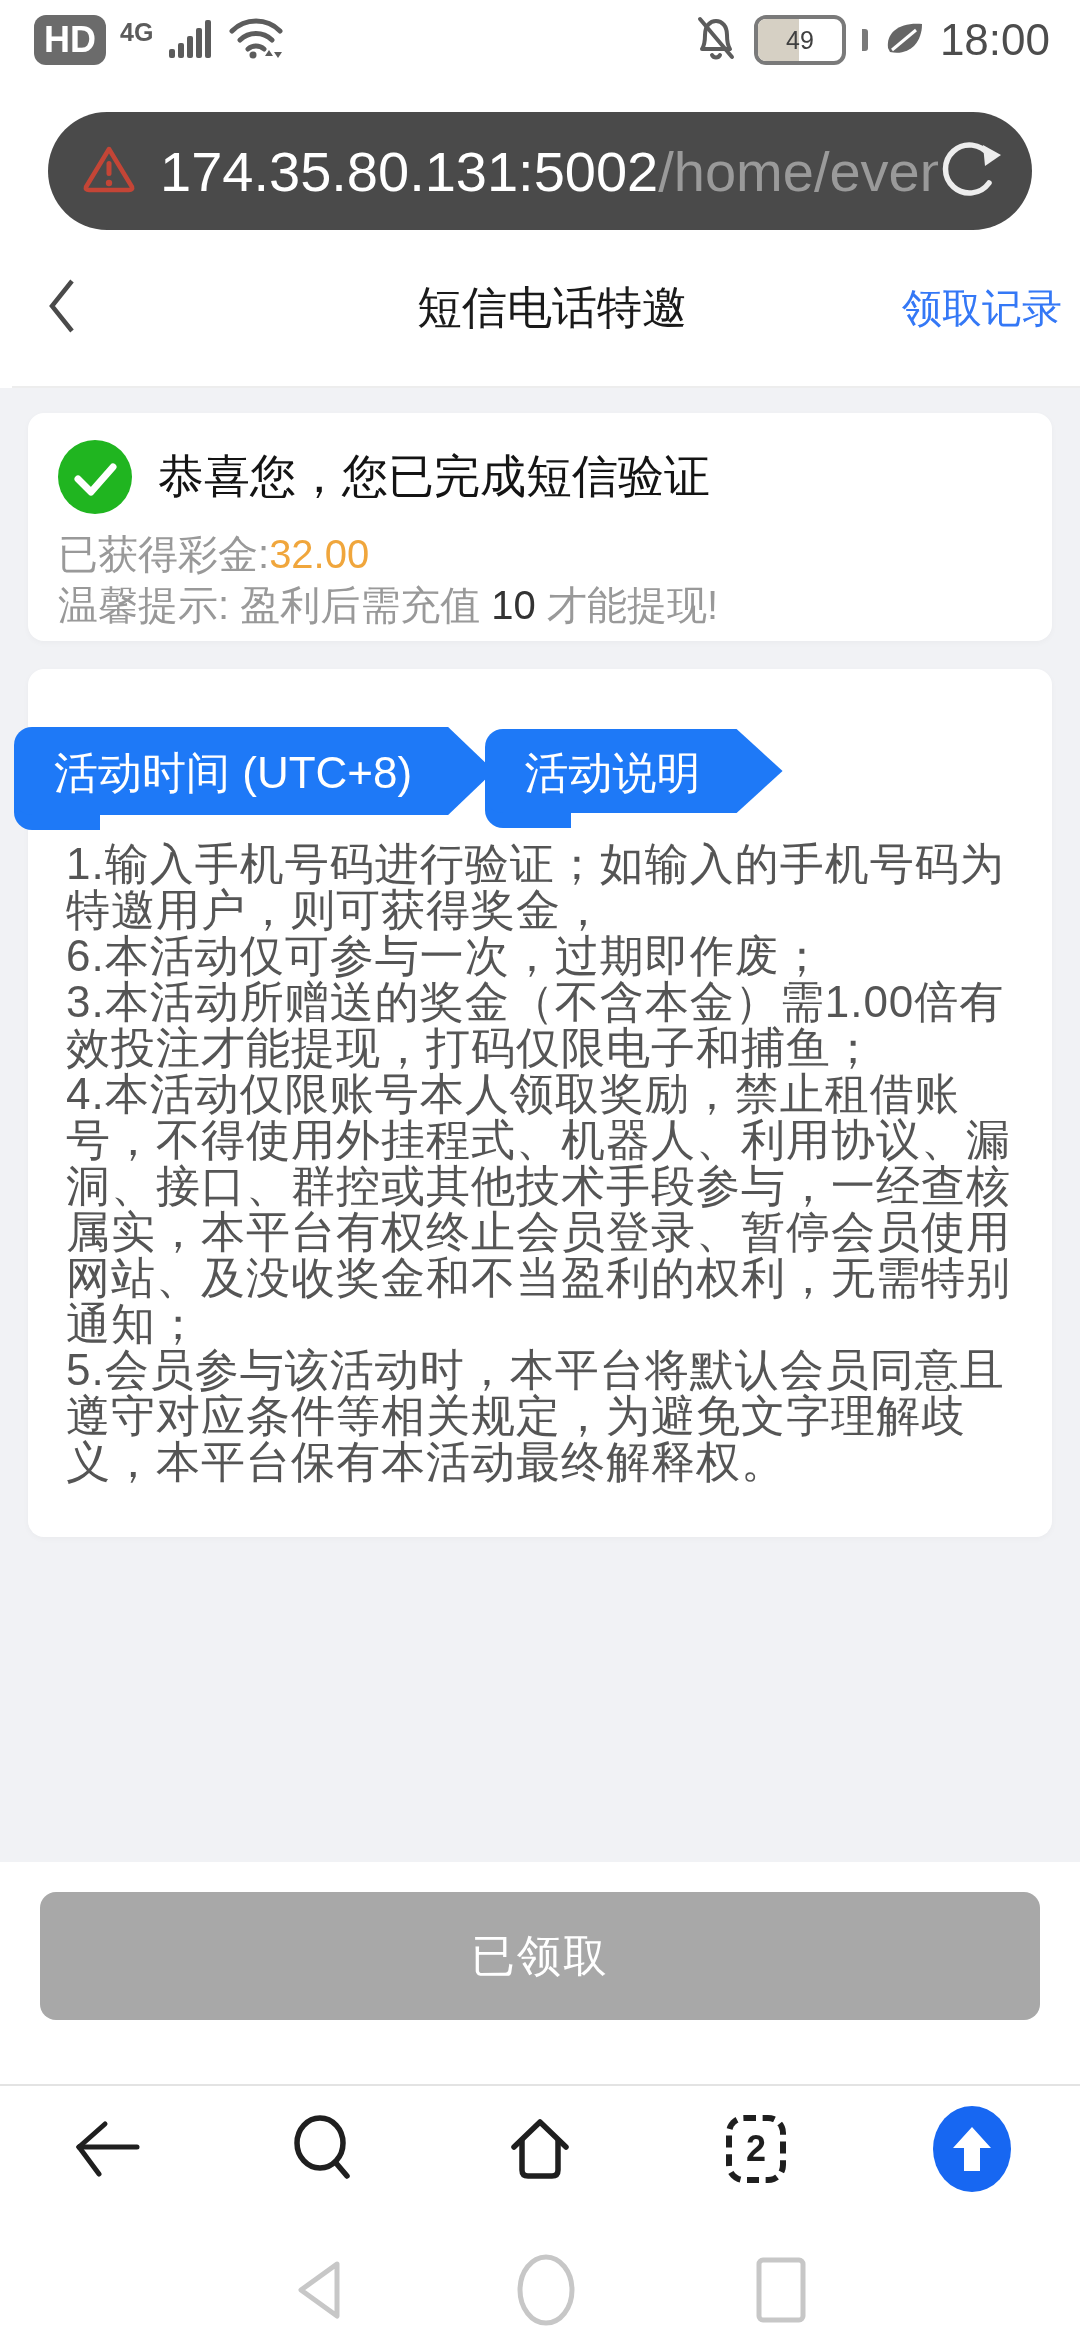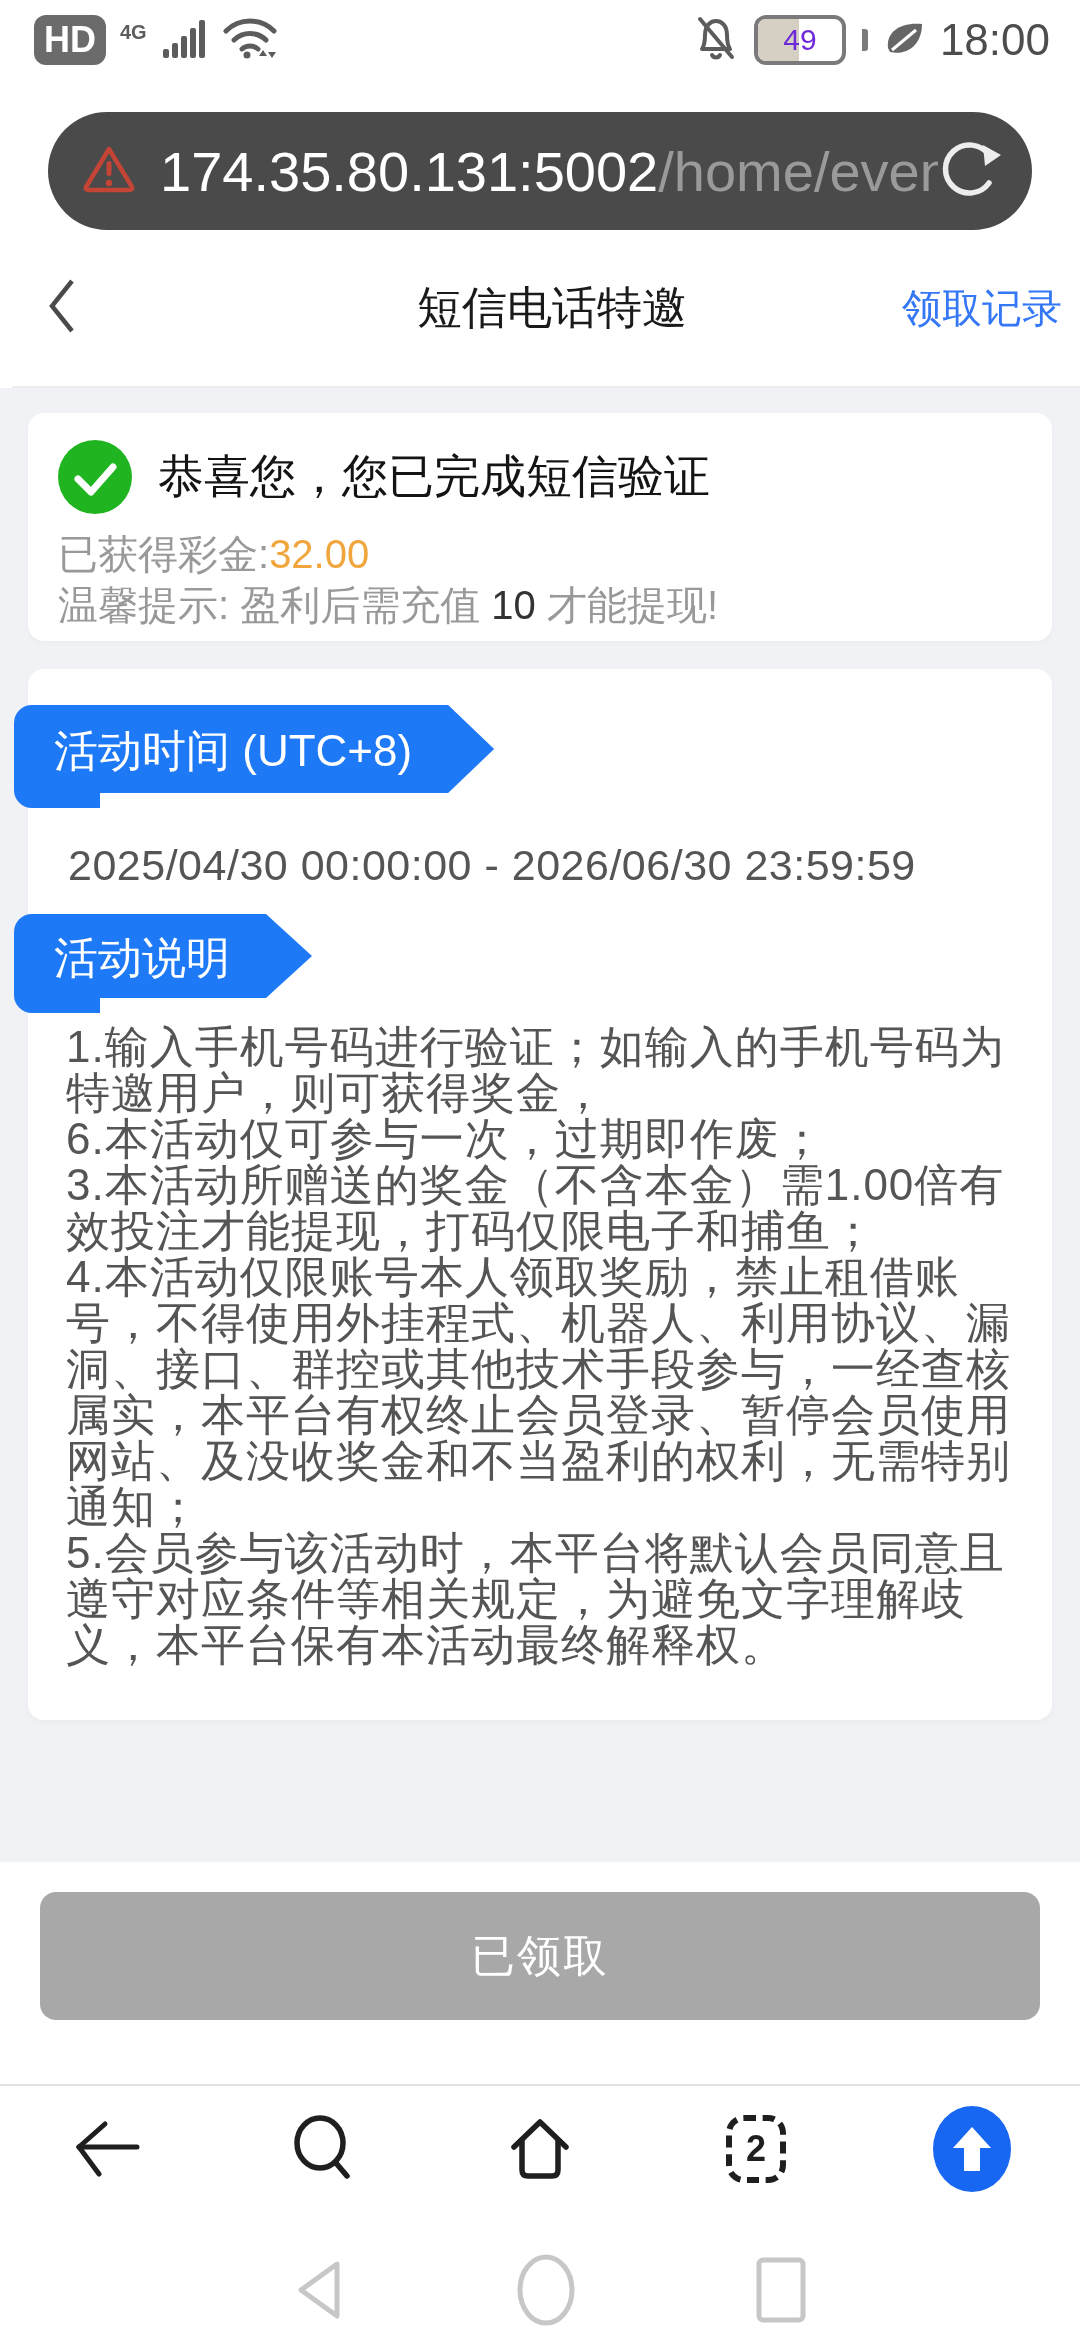--- a/index.html
+++ b/index.html
@@ -3,25 +3,25 @@
 <meta charset="utf-8">
 <style>
   html,body{margin:0;padding:0;background:#fff;}
   .screen{position:relative;width:1080px;height:2340px;background:#ffffff;overflow:hidden;
           font-family:"Liberation Sans","DejaVu Sans",sans-serif;-webkit-font-smoothing:antialiased;}
 
   
   .status-bar{position:absolute;top:0;left:0;width:100%;height:72px;display:flex;justify-content:space-between;align-items:center;padding:8px 30px 0 34px;box-sizing:border-box;}
   .sb-left,.sb-right{display:flex;align-items:center;gap:14px;}
   .hd-badge{background:#6b6b6b;color:#fff;font-size:36px;font-weight:bold;border-radius:12px;padding:7px 10px;line-height:1;}
-  .net-label{font-size:20px;font-weight:bold;color:#5c5c5c;transform:translateY(-8px);}
+  .net-label{font-size:25px;font-weight:bold;color:#5c5c5c;transform:translateY(-8px);}
   .sb-time{font-size:44px;color:#4d4d4d;letter-spacing:0;}
   .battery{position:relative;width:92px;height:50px;border:4px solid #7a7a7a;border-radius:12px;box-sizing:border-box;display:flex;align-items:center;justify-content:center;background:#fff;overflow:hidden;}
   .battery-fill{position:absolute;left:0;top:0;bottom:0;width:49%;background:#d6d0c4;}
-  .battery-num{position:relative;font-size:30px;color:#6d28d9;z-index:1;}
+  .battery-num{position:relative;font-size:25px;color:#404040;z-index:1;}
   .battery-nub{width:6px;height:22px;background:#7a7a7a;border-radius:0 3px 3px 0;margin-left:2px;}
 
   
   .url-bar{position:absolute;top:112px;left:48px;width:984px;height:118px;background:#4a4a4a;border-radius:59px;display:flex;align-items:center;padding:0 28px 0 34px;box-sizing:border-box;}
   .url-text{flex:1;font-size:56px;color:#ffffff;white-space:nowrap;overflow:hidden;margin-left:24px;}
   .url-path{color:#9a9a9a;}
 
   
   .page-header{position:absolute;top:230px;left:12px;width:100%;height:158px;background:#fff;border-bottom:2px solid #ededed;box-sizing:border-box;padding-left:28px;}
   .back-chevron{position:absolute;left:34px;top:50%;transform:translateY(-50%);}
@@ -163,21 +163,20 @@
       <div class="tip-line"><span>温馨提示: 盈利后需充值 </span><span class="tip-amount">10</span><span> 才能提现!</span></div>
     </div>
 
     <div class="card event-card">
       <div class="ribbon-wrap">
         <span class="ribbon-fold"></span>
         <div class="ribbon">
             <span>活动时间 (UTC+8)</span>
           </div>
       </div>
-      <div class="date-range">2025/04/30 00:00:00 - 2026/06/30 23:59:59</div>
       <div class="ribbon-wrap ribbon-desc-wrap">
         <span class="ribbon-fold"></span>
         <div class="ribbon">
             <span>活动说明</span>
           </div>
       </div>
       <div class="rules">
         <p>1.输入手机号码进行验证；如输入的手机号码为特邀用户，则可获得奖金，</p>
         <p>6.本活动仅可参与一次，过期即作废；</p>
         <p>3.本活动所赠送的奖金（不含本金）需1.00倍有效投注才能提现，打码仅限电子和捕鱼；</p>

